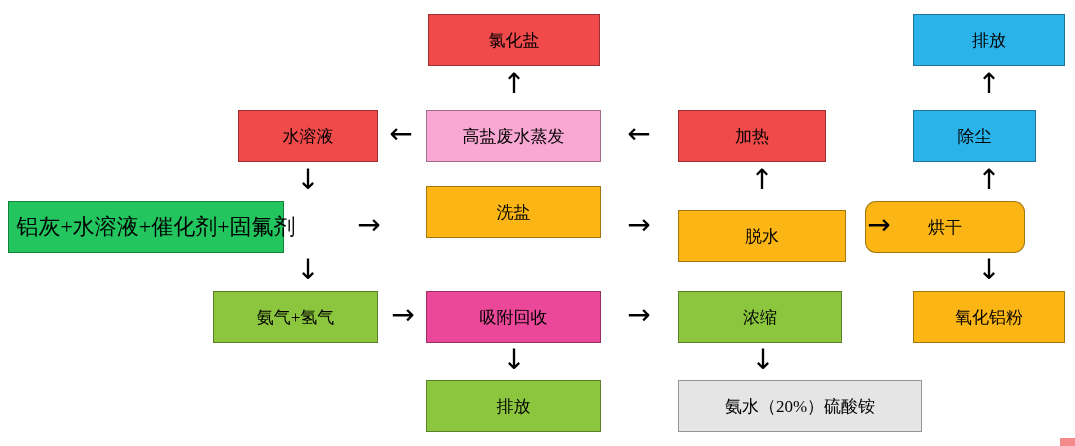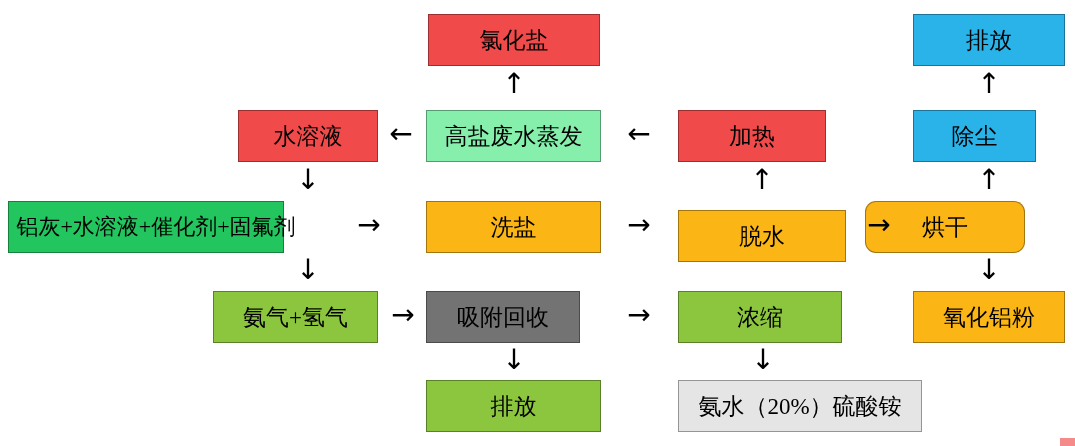--- a/index.html
+++ b/index.html
@@ -14,21 +14,21 @@
     background: #ffffff;
     overflow: hidden;
     font-family: "Liberation Serif", "DejaVu Serif", serif;
   }
   .node {
     position: absolute;
     height: 52px;
     display: flex;
     align-items: center;
     justify-content: center;
-    font-size: 23px;
+    font-size: 17px;
     color: #000000;
     border: 1px solid rgba(0,0,0,0.35);
     box-sizing: border-box;
     white-space: nowrap;
     text-align: center;
   }
   .arrow {
     position: absolute;
     font-family: "DejaVu Sans", sans-serif;
     font-size: 28px;
@@ -48,31 +48,31 @@
 </style>
 </head>
 <body>
 
 <div class="canvas">
 
   <div class="node" style="left: 428px; top: 14px; width: 172px; background-color: rgb(240, 74, 74);">氯化盐</div>
   <div class="node" style="left: 913px; top: 14px; width: 152px; background-color: rgb(42, 179, 232);">排放</div>
 
   <div class="node" style="left: 238px; top: 110px; width: 140px; background-color: rgb(240, 74, 74);">水溶液</div>
-  <div class="node" style="left: 426px; top: 110px; width: 175px; background-color: #86efac;">高盐废水蒸发</div>
+  <div class="node" style="left: 426px; top: 110px; width: 175px; background-color: #f9a8d4;">高盐废水蒸发</div>
   <div class="node" style="left: 678px; top: 110px; width: 148px; background-color: rgb(240, 74, 74);">加热</div>
   <div class="node" style="left: 913px; top: 110px; width: 123px; background-color: rgb(42, 179, 232);">除尘</div>
 
   <div class="node" style="left: 8px; top: 201px; width: 276px; font-size: 22px; background-color: #22c55e; padding-left: 20px;">铝灰+水溶液+催化剂+固氟剂</div>
-  <div class="node" style="left: 426px; top: 201px; width: 175px; background-color: rgb(251, 182, 21);">洗盐</div>
+  <div class="node" style="left: 426px; top: 186px; width: 175px; background-color: rgb(251, 182, 21);">洗盐</div>
   <div class="node" style="left: 678px; top: 210px; width: 168px; background-color: rgb(251, 182, 21);">脱水</div>
   <div class="node" style="left: 865px; top: 201px; width: 160px; background-color: rgb(251, 182, 21); border-radius: 11px;">烘干</div>
 
   <div class="node" style="left: 213px; top: 291px; width: 165px; background-color: rgb(140, 198, 62);">氨气+氢气</div>
-  <div class="node" style="left: 426px; top: 291px; width: 154px; background-color: #737373;">吸附回收</div>
+  <div class="node" style="left: 426px; top: 291px; width: 175px; background-color: #ec4899;">吸附回收</div>
   <div class="node" style="left: 678px; top: 291px; width: 164px; background-color: rgb(140, 198, 62);">浓缩</div>
   <div class="node" style="left: 913px; top: 291px; width: 152px; background-color: rgb(251, 182, 21);">氧化铝粉</div>
 
   <div class="node" style="left: 426px; top: 380px; width: 175px; background-color: rgb(140, 198, 62);">排放</div>
   <div class="node" style="left: 678px; top: 380px; width: 244px; background-color: #e5e5e5;">氨水（20%）硫酸铵</div>
 
   <span class="arrow" style="left:499px; top:70px;">↑</span>
   <span class="arrow" style="left:974px; top:70px;">↑</span>
 
   <span class="arrow" style="left:386px; top:120px;">←</span>

